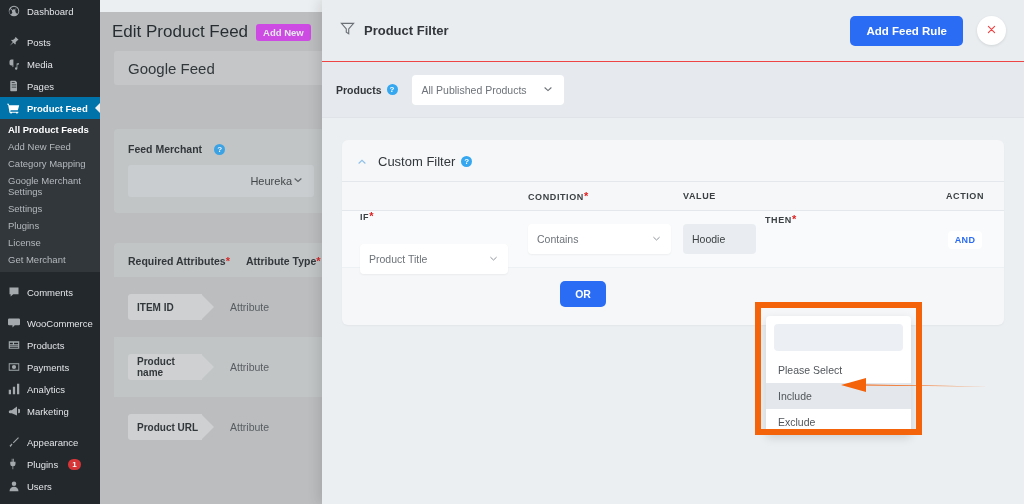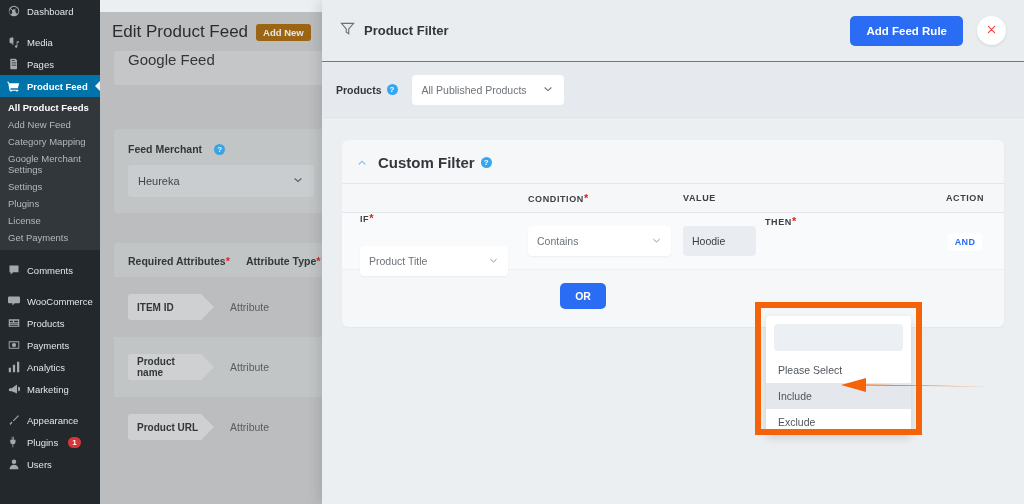--- a/index.html
+++ b/index.html
@@ -66,40 +66,40 @@
     content:""; position:absolute; inset:0;
     background: rgba(120,124,128,0.10);
     pointer-events:none;
   }
   .bg-title-row {
     display:flex; align-items:center; gap: 8px;
     padding: 10px 0 0 12px;
   }
   .bg-title { font-size: 17px; color:#1d2327; font-weight: 400; }
   .bg-addnew {
-    background: #a16207; color:#f1f5f9; font-size: 9.5px;
+    background: #d946ef; color:#f1f5f9; font-size: 9.5px;
     padding: 3px 7px; border-radius: 3px; font-weight:600;
   }
   .bg-card {
     background: #cdcfd1; margin: 9px 0 0 14px;
     border-radius: 3px; height: 34px;
-    display:flex; align-items:flex-start; padding-left: 14px;
+    display:flex; align-items:center; padding-left: 14px;
     width: 230px;
   }
   .bg-feedname { font-size: 15px; color: #2b2f33; }
   .bg-panel {
     background: #cbcdcf; margin: 44px 0 0 14px;
     width: 230px; border-radius: 4px; padding: 14px 0 16px 14px;
   }
   .bg-label-row { display:flex; align-items:center; gap:7px; }
   .bg-label { font-size: 10.5px; font-weight: bold; color:#2b2f33; }
   .bg-select {
     margin-top: 10px; width: 186px; height: 32px;
     background: #d4d6d8; border-radius: 3px;
-    display:flex; align-items:center; justify-content:space-between;
+    display:flex; align-items:center; justify-content:flex-end;
     padding: 0 10px; font-size: 11px; color:#3c4043;
   }
   .bg-attr-panel {
     background: #cbcdcf; margin: 30px 0 0 14px;
     width: 230px; border-radius: 4px;
   }
   .bg-attr-head {
     display:flex; padding: 12px 0 10px 14px; gap: 16px;
     font-size: 10.5px; font-weight:bold; color:#2b2f33;
   }
@@ -177,21 +177,21 @@
 
   .filter-card {
     margin: 22px 20px 0 20px; background:#f5f7f9;
     border-radius: 6px; padding-bottom: 6px;
     box-shadow: 0 1px 2px rgba(0,0,0,0.04);
   }
   .fc-head {
     display:flex; align-items:center; gap: 10px;
     padding: 14px 0 12px 14px;
   }
-  .fc-title { font-size: 15px; font-weight:bold; color:#33373b; }
+  .fc-title { font-size: 13px; font-weight:normal; color:#33373b; }
   .chev-up { color:#8fbfe8; display:flex; }
 
   .tbl-head {
     display:flex; align-items:center; height: 30px;
     border-top: 1px solid #e4e8ec; border-bottom: 1px solid #e4e8ec;
     background: #f5f7f9; font-size: 9px; font-weight:bold;
     letter-spacing: 0.6px; color:#3c4043;
     padding-left: 18px;
   }
   .col-if { width: 168px; margin-top: 40px; }
@@ -273,20 +273,28 @@
     <span class="wp-ico">
       <svg width="12" height="12" viewBox="0 0 16 16" fill="currentColor">
           <path d="M8 1a7 7 0 100 14A7 7 0 008 1zm0 1.2a5.8 5.8 0 014.3 9.7l-2.5-2.5a2.4 2.4 0 00-.5-2.8l2-2.6-2.6 2A2.4 2.4 0 006 6.5l-2.3-2.3A5.78 5.78 0 018 2.2zM3.1 5.2l2.4 2.4a2.4 2.4 0 00.4 2.8l-2.2 2.4A5.8 5.8 0 013.1 5.2z"></path>
         </svg>
     </span>
     <span>Dashboard</span>
   </div>
 
   <div class="wp-gap"></div>
 
+  <div class="wp-item">
+    <span class="wp-ico">
+      <svg width="12" height="12" viewBox="0 0 16 16" fill="currentColor">
+          <path d="M10.3 1.3l-1 1 .5.5-3.2 2.4-1.6-.3-.9.9 2.3 2.3-4 4.8 4.8-4 2.3 2.3.9-.9-.3-1.6L12.5 5.5l.5.5 1-1z"></path>
+        </svg>
+    </span>
+    <span>Posts</span>
+  </div>
 
   <div class="wp-item">
     <span class="wp-ico">
       <svg width="12" height="12" viewBox="0 0 16 16" fill="currentColor">
           <path d="M4.5 2A2.5 2.5 0 002 4.5v3a2.5 2.5 0 004 2v2.8l1.2-.5V2zm7 5.2v5.3a1.6 1.6 0 101 1.5V9.1l2-.6V6.6z"></path>
         </svg>
     </span>
     <span>Media</span>
   </div>
 
@@ -309,21 +317,21 @@
   </div>
 
   <div class="wp-sub">
     <div class="wp-subitem cur">All Product Feeds</div>
     <div class="wp-subitem">Add New Feed</div>
     <div class="wp-subitem">Category Mapping</div>
     <div class="wp-subitem">Google Merchant Settings</div>
     <div class="wp-subitem">Settings</div>
     <div class="wp-subitem">Plugins</div>
     <div class="wp-subitem">License</div>
-    <div class="wp-subitem">Get Payments</div>
+    <div class="wp-subitem">Get Merchant</div>
   </div>
 
   <div class="wp-gap"></div>
 
   <div class="wp-item">
     <span class="wp-ico">
       <svg width="12" height="12" viewBox="0 0 16 16" fill="currentColor">
           <path d="M2 2h12v9H7l-3.5 3V11H2z"></path>
         </svg>
     </span>

